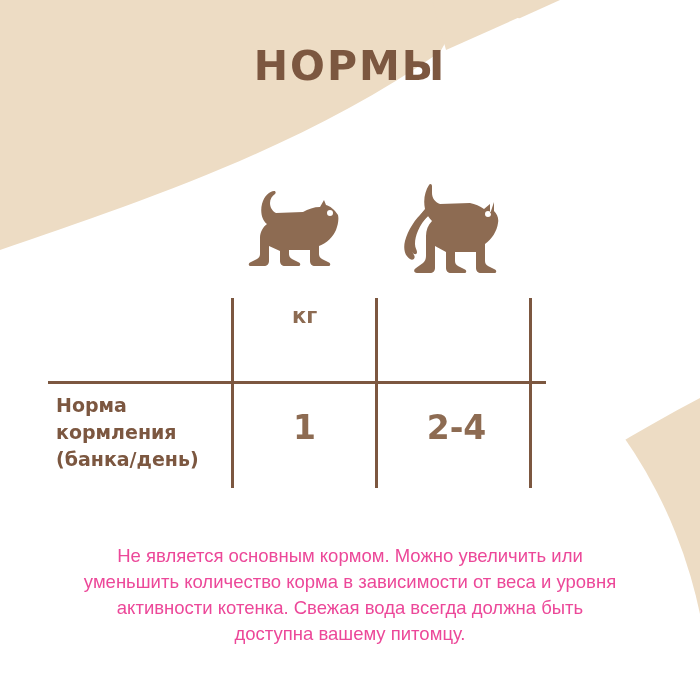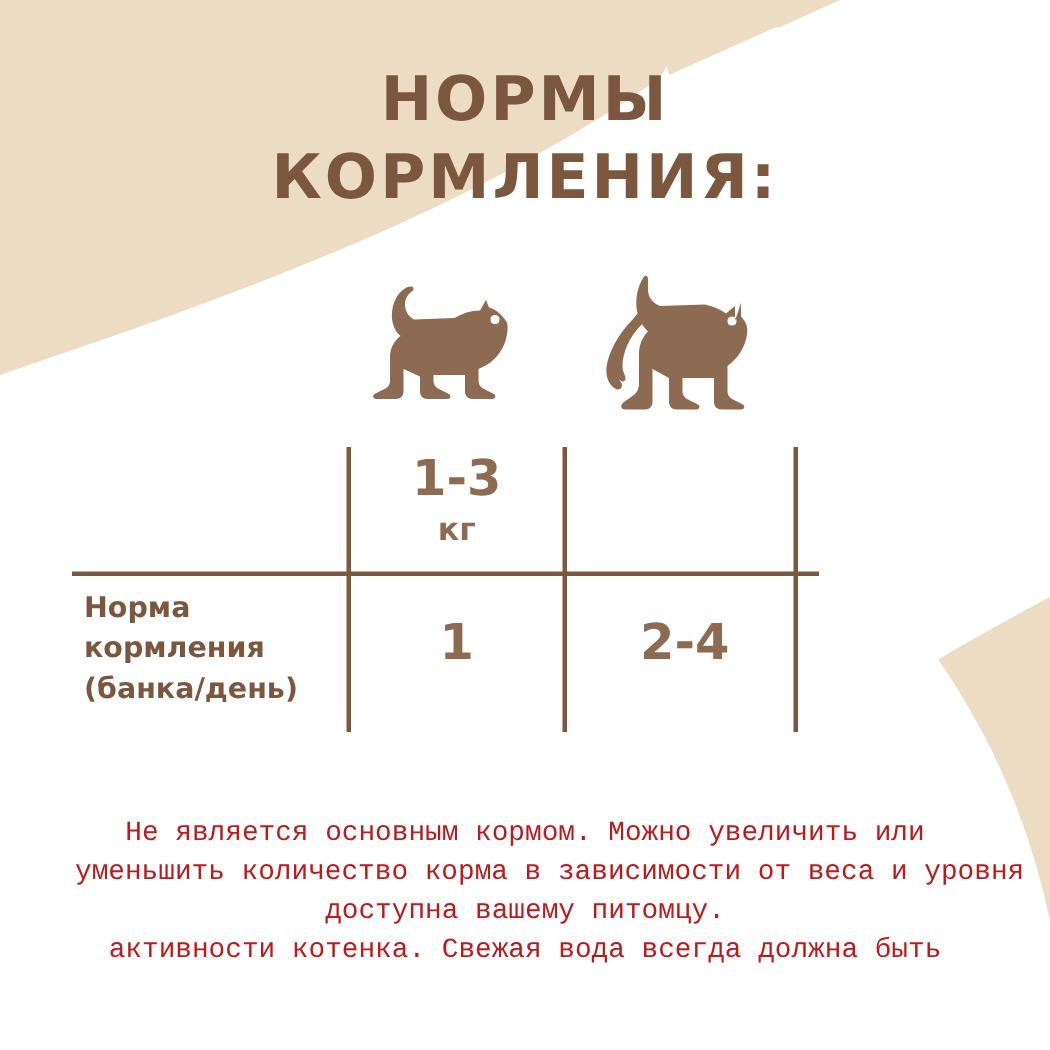--- a/index.html
+++ b/index.html
@@ -150,24 +150,24 @@
   .c-r2-v2    { left: 330px; top: 117px; width: 157px; }
 
   
   .note {
     position: absolute;
     left: 50px;
     top: 543px;
     width: 600px;
     z-index: 3;
     text-align: center;
-    font-family: Liberation Mono, monospace;
+    font-family: Liberation Sans, sans-serif;
     font-size: 18.5px;
     line-height: 26px;
-    color: #b91c1c;
+    color: #ec4899;
   }
   .note span { display: block; white-space: pre; }
 </style>
 </head>
 <body>
 
 <div id="page">
 
   <svg class="bg-layer" viewBox="0 0 700 700" xmlns="http://www.w3.org/2000/svg">
     <rect x="0" y="0" width="700" height="700" fill="#FFFFFF"></rect>
@@ -189,21 +189,20 @@
     <path d="M0,700 L0,492 C80,556 190,638 292,700 Z" fill="#EDDCC4"></path>
     <path d="M700,700 L700,398 C556,474 428,562 358,700 Z" fill="#EDDCC4"></path>
 
     <path d="M0,0 L470,0 L440,52 C300,150 130,205 0,250 Z" fill="#EDDCC4"></path>
     <ellipse cx="258" cy="712" rx="452" ry="468" fill="#FFFFFF"></ellipse>
     <path d="M432,0 L558,0 L446,50 Z" fill="#EDDCC4"></path>
   </svg>
 
   <div class="title-block">
     <span class="title-line">НОРМЫ</span>
-    <span class="title-line">КОРМЛЕНИЯ:</span>
   </div>
 
   <div class="cats">
     <svg class="cat-kitten" width="110" height="96" viewBox="0 0 110 96" xmlns="http://www.w3.org/2000/svg">
       <path fill="#8D6B52" d="M96,25 C92,19 88,16 84,15 L82,10 L78,17
         C72,17 66,19 61,22 L34,23 C30,21 28,17 28,13 C28,9 30,6 33,4
         C34,3 34,1 32,1 C28,1 22,6 20,14 C18,22 20,30 25,34
         C21,37 18,42 18,48 L18,64 C18,66 17,68 15,69 L9,72
         C6,73 6,76 9,76 L22,76 C25,76 27,74 27,71 L27,56
         L38,61 L38,71 C38,74 40,76 43,76 L56,76 C59,76 59,73 56,72
@@ -236,37 +235,36 @@
     </svg>
   </div>
 
   <div class="table-wrap">
     <div class="t-hline"></div>
     <div class="t-vline-1"></div>
     <div class="t-vline-2"></div>
     <div class="t-vline-3"></div>
 
     <div class="cell cell-value c-r1-v1">
-      <span class="v-big">1-3</span>
       <span class="v-small">кг</span>
     </div>
 
     <div class="cell cell-label c-r2-label">
       <div>Норма</div>
       <div>кормления</div>
       <div>(банка/день)</div>
     </div>
     <div class="cell cell-value c-r2-v1">
       <span class="v-big">1</span>
     </div>
     <div class="cell cell-value c-r2-v2">
       <span class="v-big">2-4</span>
     </div>
   </div>
 
   <div class="note">
     <span>Не является основным кормом. Можно увеличить или</span>
     <span>уменьшить количество корма в зависимости от веса и уровня</span>
+    <span>активности котенка. Свежая вода всегда должна быть</span>
     <span>доступна вашему питомцу.</span>
-    <span>активности котенка. Свежая вода всегда должна быть</span>
   </div>
 
 </div>
 
 </body></html>

